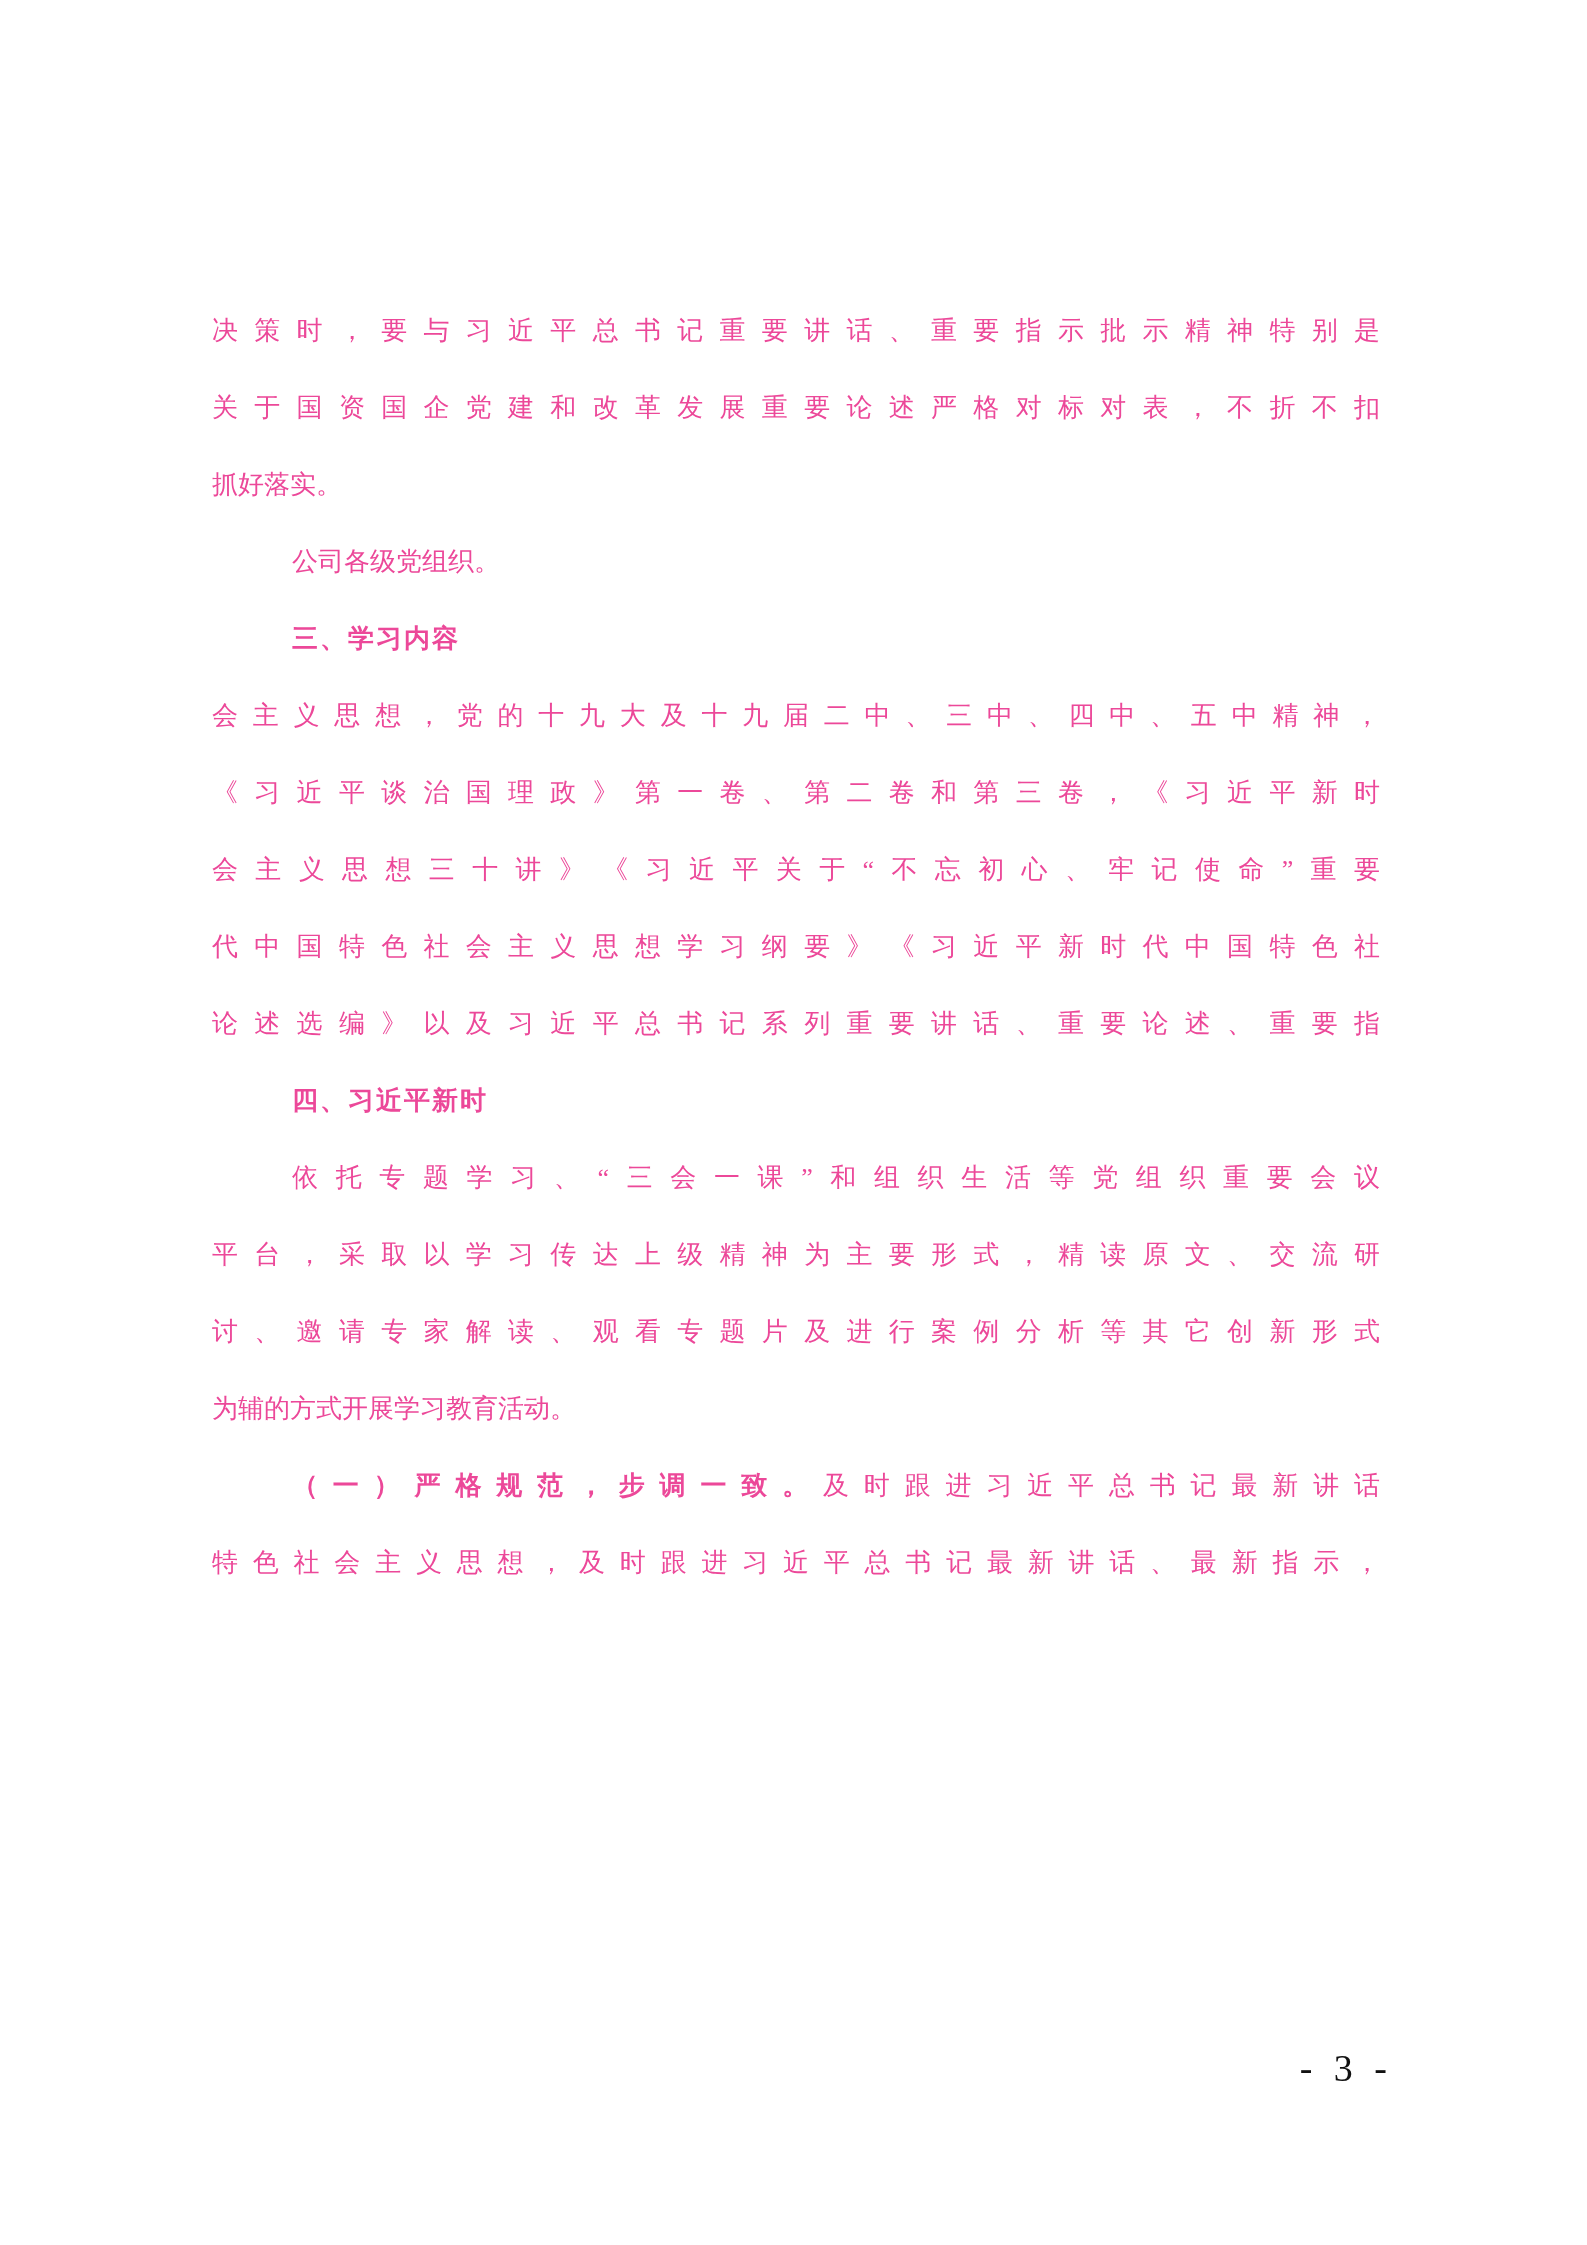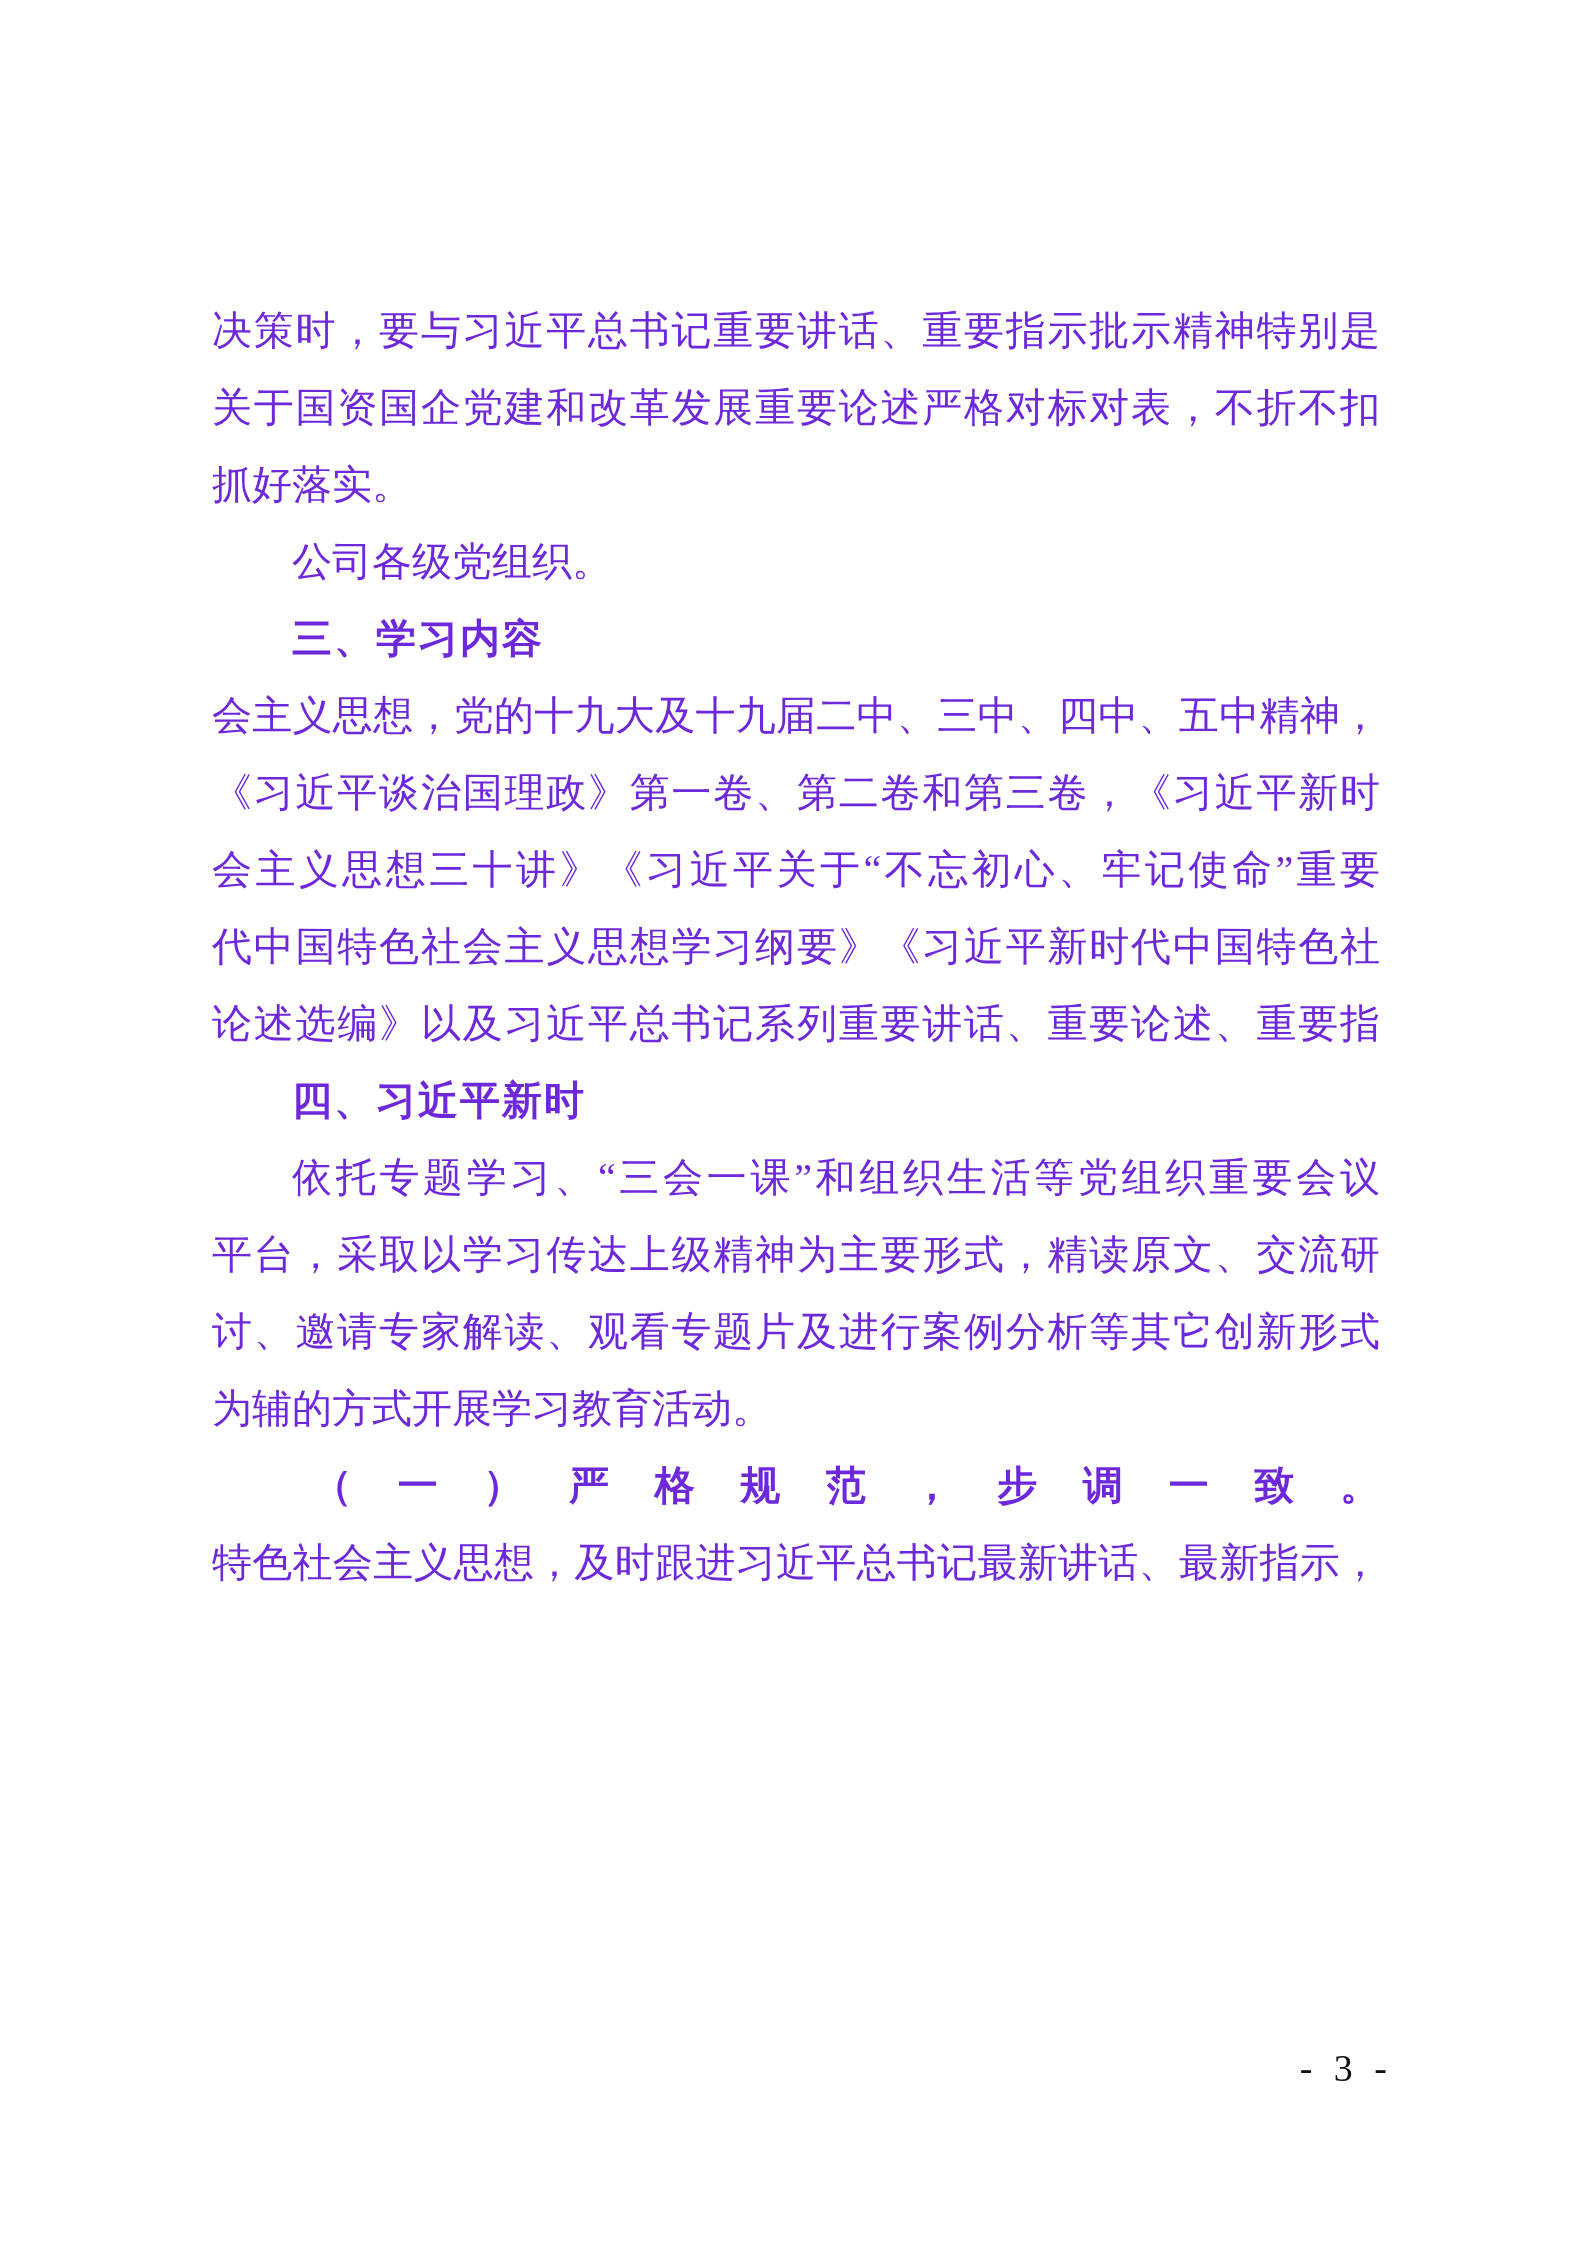--- a/index.html
+++ b/index.html
@@ -16,22 +16,22 @@
   }
   .text-area {
     position: absolute;
     left: 212px;
     top: 292px;
     width: 1168px;
   }
   .line {
     height: 77px;
     line-height: 77px;
-    font-size: 40px;
-    color: #6d28d9;
+    font-size: 26px;
+    color: #ec4899;
     font-family: "Liberation Serif", "DejaVu Serif", serif;
     overflow: hidden;
     white-space: normal;
     word-break: keep-all;
   }
   .line.just {
     text-align: justify;
     text-align-last: justify;
   }
   .line.indent {
@@ -39,21 +39,20 @@
   }
   .line.heading {
     font-weight: 700;
     font-family: "Liberation Sans", "DejaVu Sans", sans-serif;
     letter-spacing: 2px;
   }
   .run { font: inherit; }
   .run.bold-run {
     font-weight: 700;
     font-family: "Liberation Sans", "DejaVu Sans", sans-serif;
-    margin-left: 20px;
   }
   .page-number {
     position: absolute;
     top: 2042px;
     right: 194px;
     height: 52px;
     line-height: 52px;
     font-size: 38px;
     letter-spacing: 6px;
     color: #111111;

